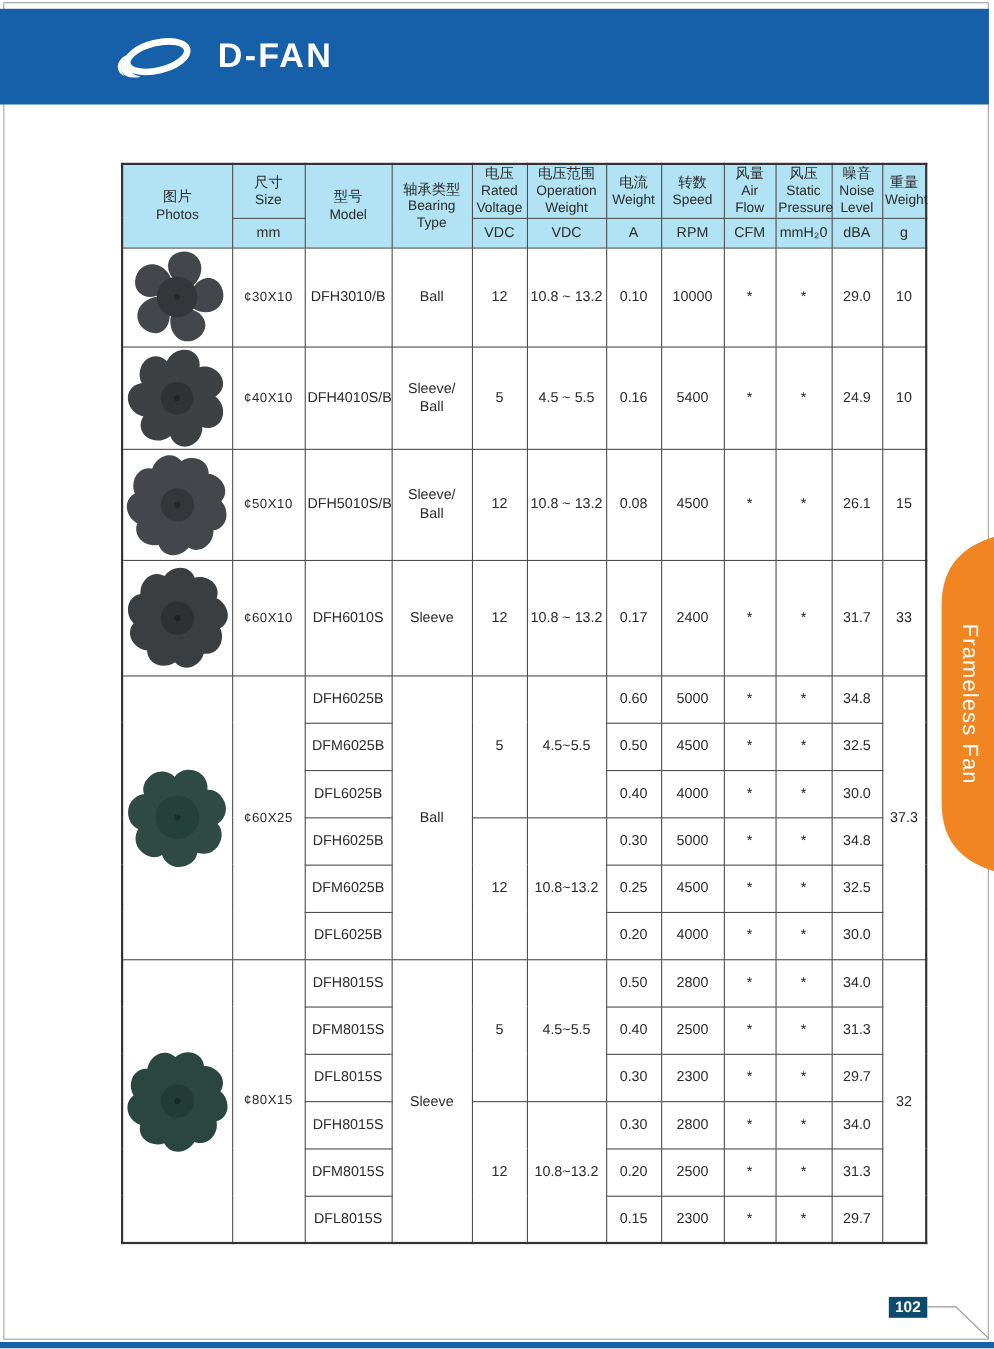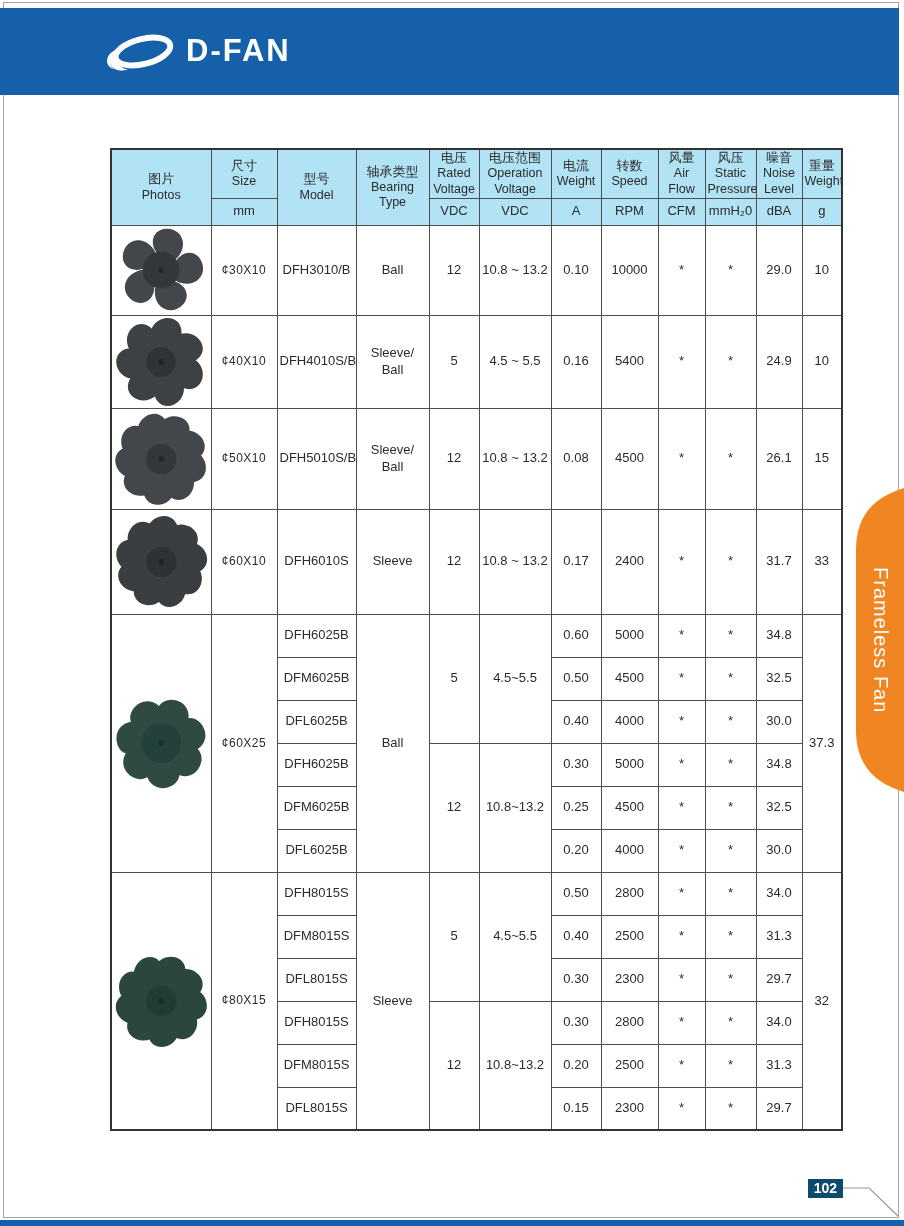--- a/index.html
+++ b/index.html
@@ -3,21 +3,21 @@
 <meta charset="utf-8">
 <style>
   html,body{margin:0;padding:0;background:#fff;}
   body{width:904px;height:1226px;position:relative;overflow:hidden;
        font-family:"Liberation Sans","DejaVu Sans",sans-serif;color:#333;}
   .page-border{position:absolute;left:3px;top:2px;right:5px;bottom:8px;
        border:1px solid #a3a3a3;z-index:0;}
   
   .banner{position:absolute;left:0;top:8px;width:899px;height:87px;z-index:2;}
   .banner-bg{position:absolute;inset:0;}
-  .logo-wrap{position:absolute;left:102px;top:18px;display:flex;align-items:center;gap:6px;}
+  .logo-wrap{position:absolute;left:102px;top:18px;display:flex;align-items:center;gap:18px;}
   .brand{color:#fff;font-size:31px;font-weight:bold;letter-spacing:2px;line-height:50px;}
   .banner-right{position:absolute;right:48px;bottom:12px;display:flex;align-items:baseline;gap:20px;}
   .title-zh{color:#fff;font-size:40px;font-weight:bold;letter-spacing:3px;}
   .title-en{color:#fff;font-size:22px;letter-spacing:.5px;}
   
   .spec-table{position:absolute;left:110px;top:148px;z-index:1;
        border-collapse:collapse;table-layout:fixed;width:731px;background:#fff;}
   .spec-table td{border:1px solid #4d4d4d;text-align:center;vertical-align:middle;
        padding:0 2px;font-size:13px;color:#2b2b2b;line-height:1.25;}
   .spec-table{border:2px solid #333;}
@@ -90,21 +90,21 @@
       <td rowspan="2">
           <div class="zh">轴承类型</div>
           <div class="en">Bearing Type</div>
         </td>
       <td>
           <div class="zh">电压</div>
           <div class="en">Rated Voltage</div>
         </td>
       <td>
           <div class="zh">电压范围</div>
-          <div class="en">Operation Voltage</div>
+          <div class="en">Operation Weight</div>
         </td>
       <td>
           <div class="zh">电流</div>
           <div class="en">Weight</div>
         </td>
       <td>
           <div class="zh">转数</div>
           <div class="en">Speed</div>
         </td>
       <td>

